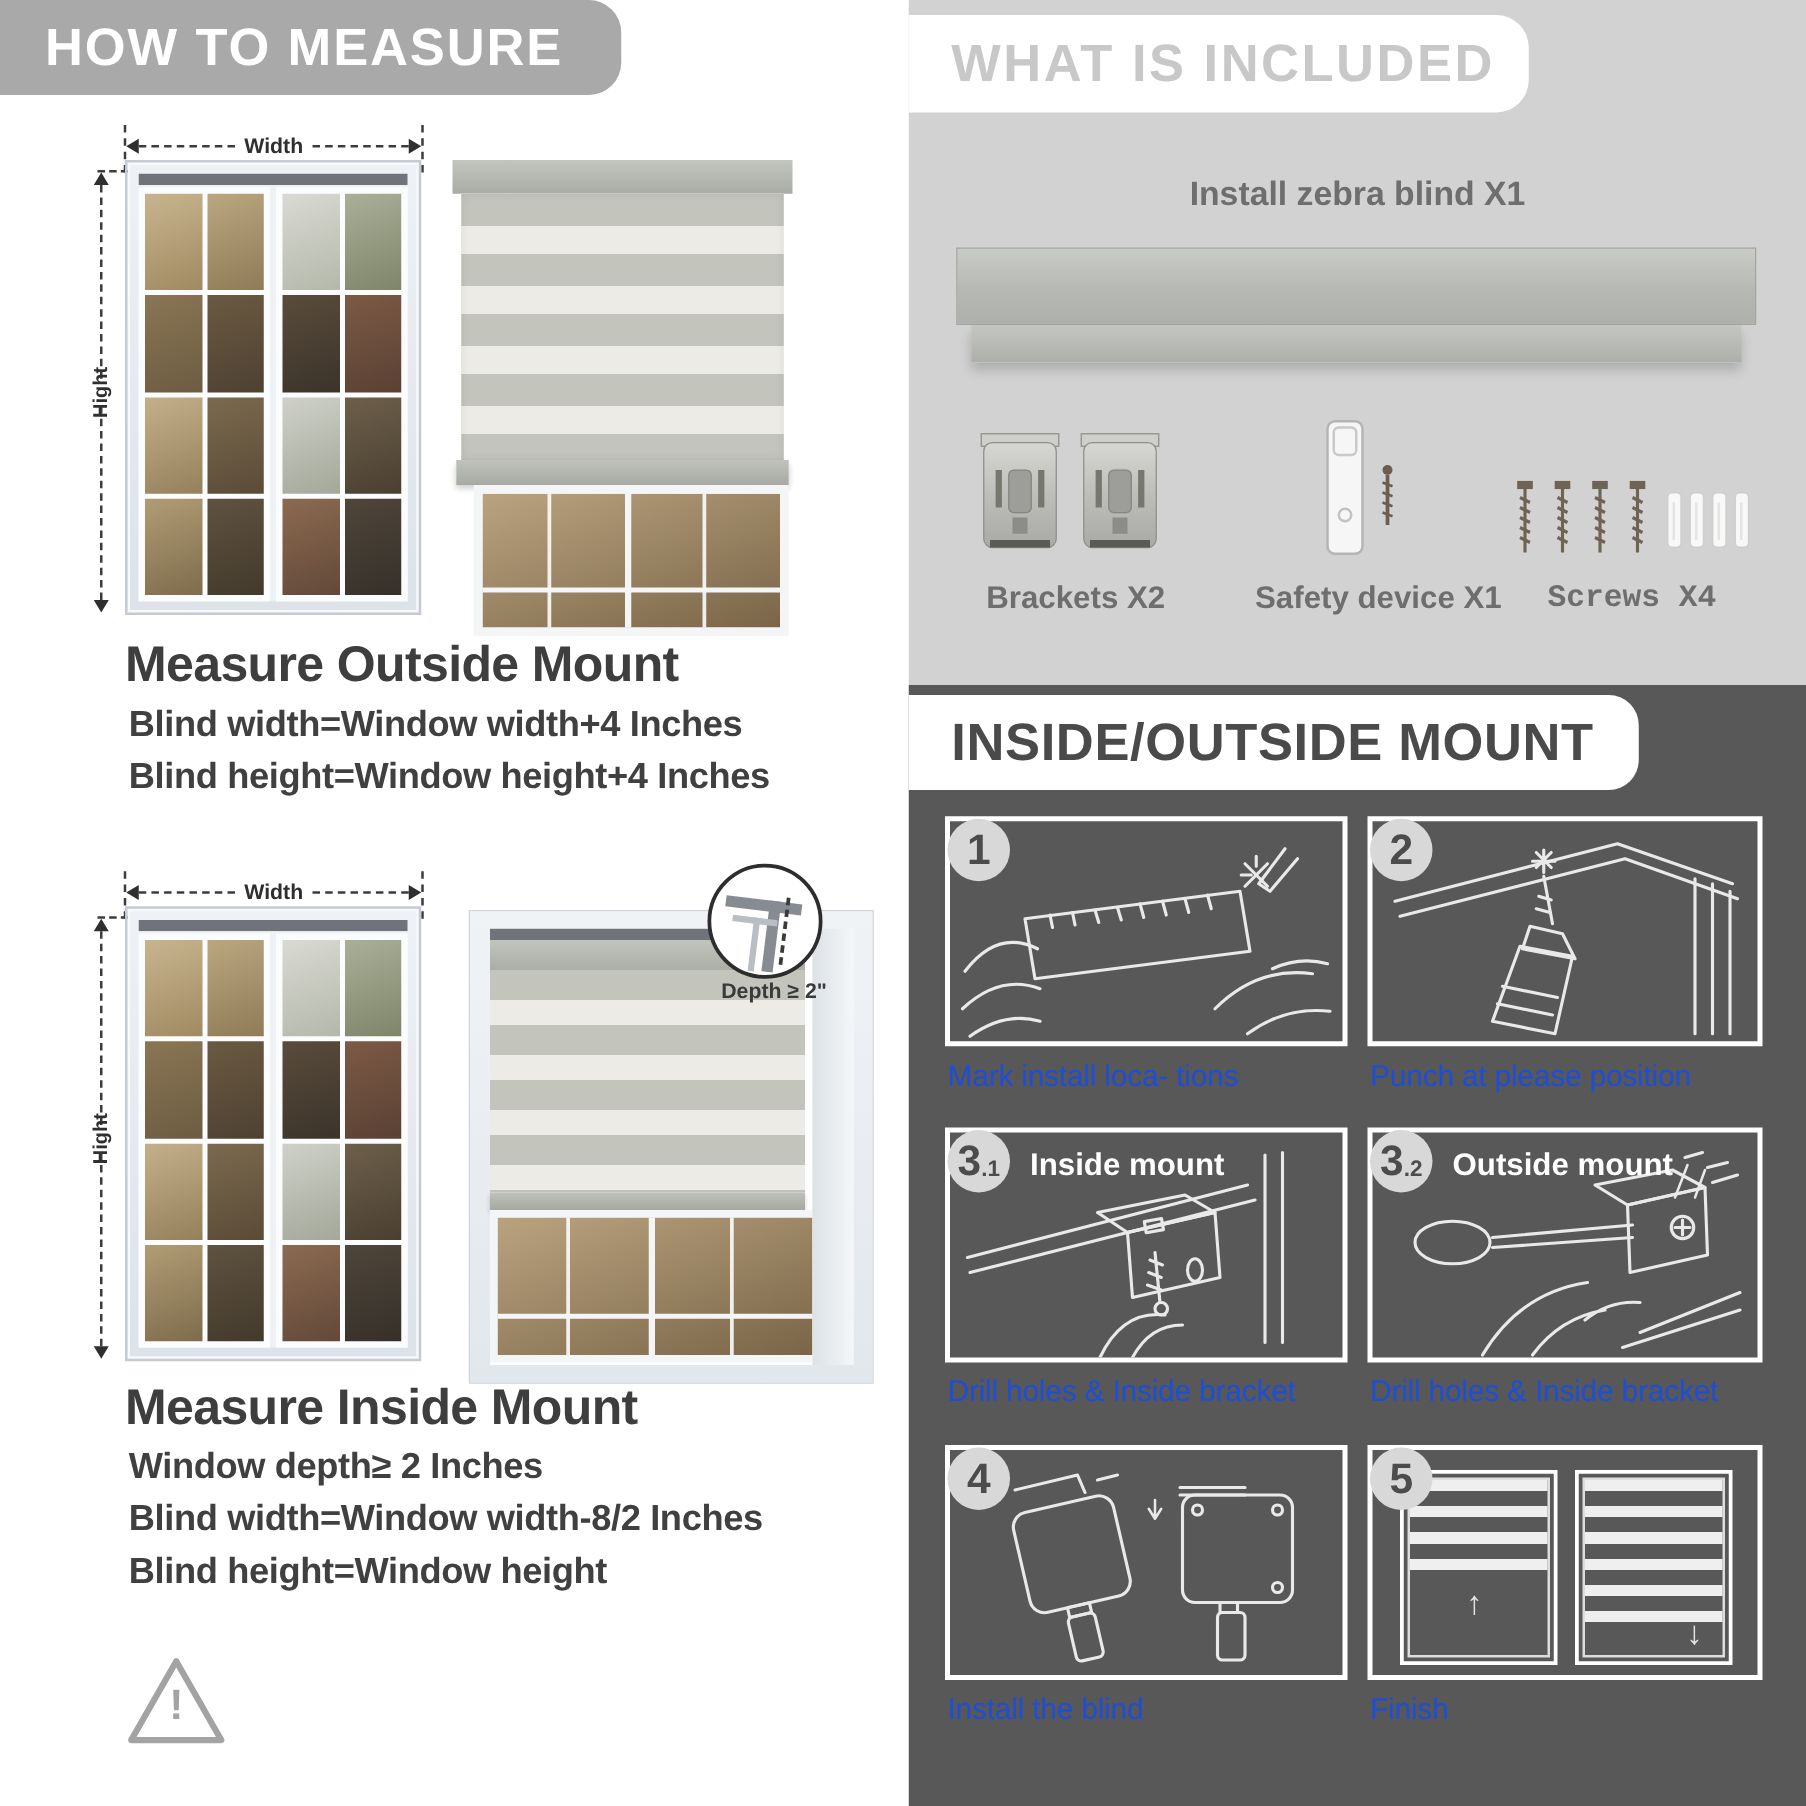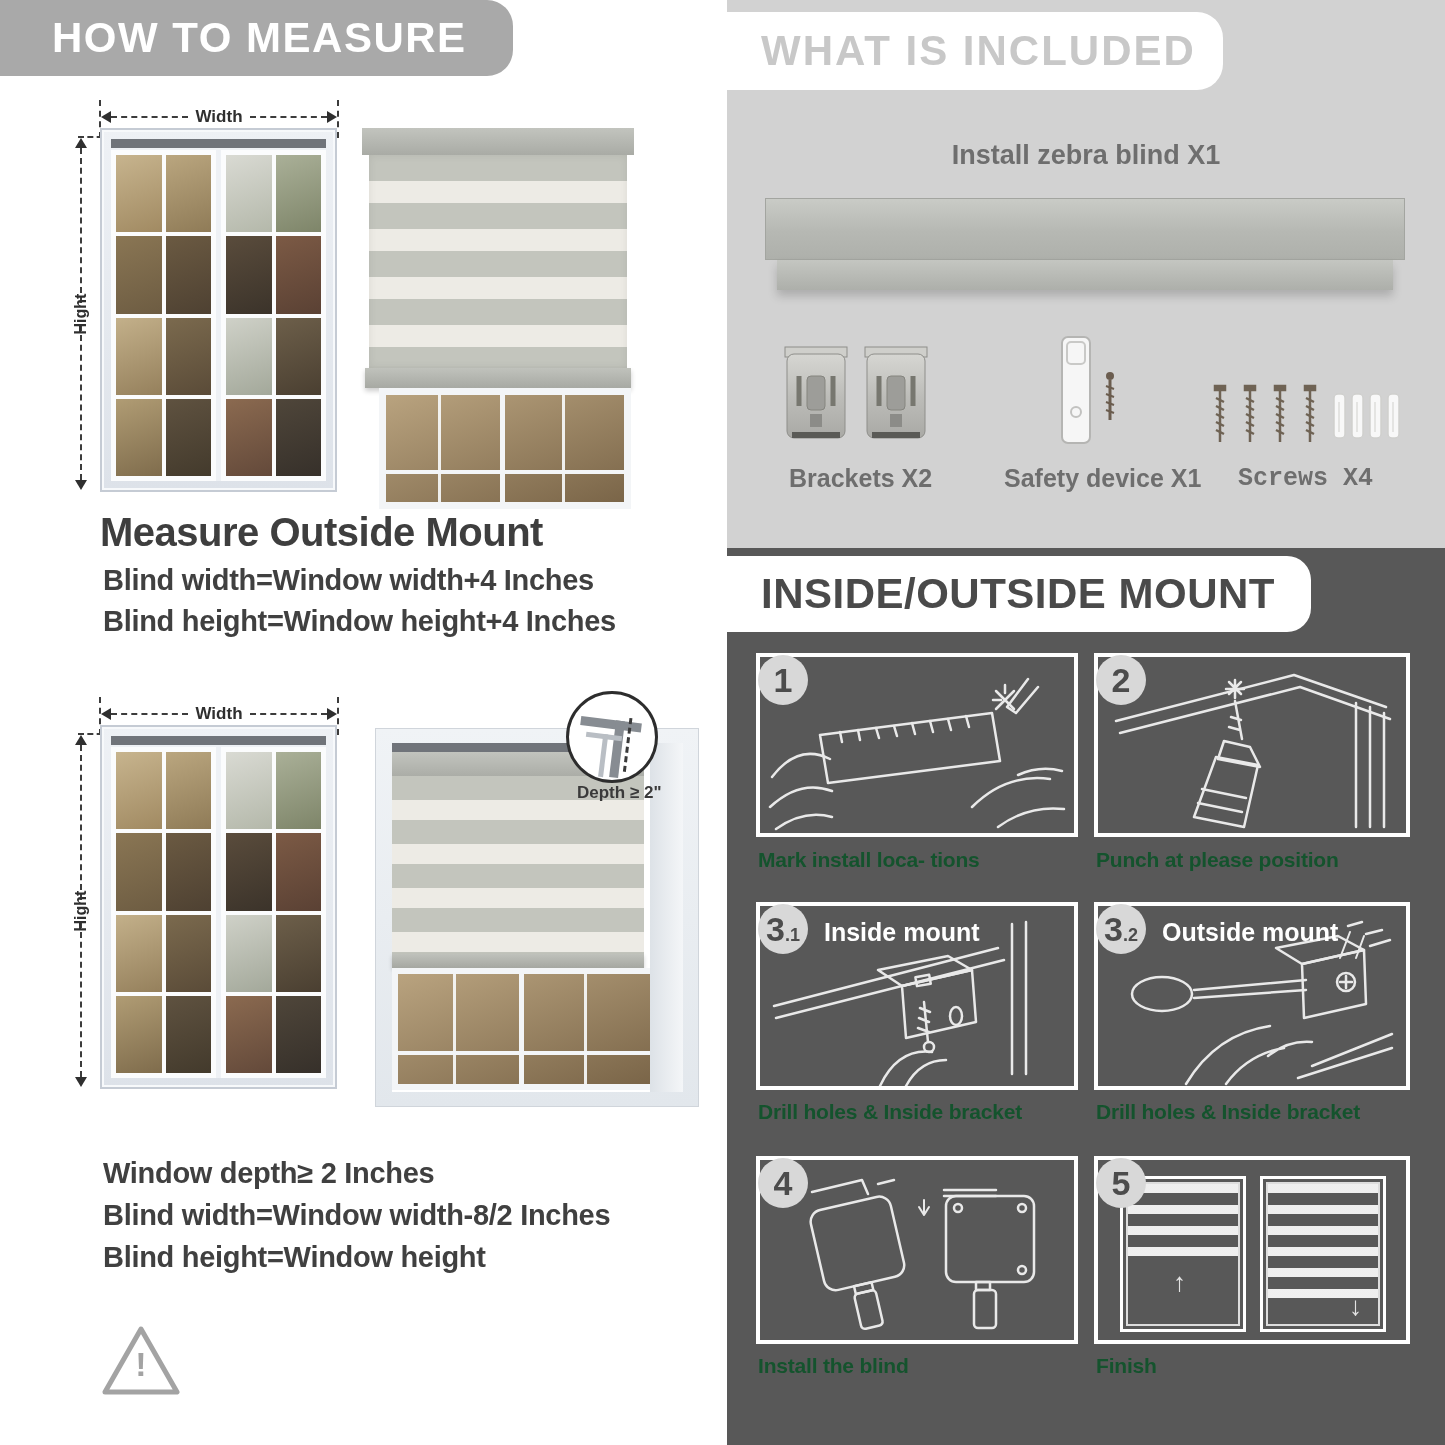--- a/index.html
+++ b/index.html
@@ -3,21 +3,21 @@
 <meta charset="utf-8">
 <style>
   html,body{margin:0;padding:0;background:#fff;}
   .canvas{position:relative;width:1445px;height:1445px;background:#fff;overflow:hidden;
           font-family:"Liberation Sans",sans-serif;-webkit-font-smoothing:antialiased;}
   .abs{position:absolute;}
   .nowrap{white-space:nowrap;}
 
   
   .hdr-left{left:0;top:12;width:461px;height:76px;background:#a9a9a9;border-radius:0 26px 26px 0;
-            color:#fff;font-size:42px;font-weight:bold;letter-spacing:1.5px;line-height:76px;padding-left:52px;}
+            color:#fff;font-size:42px;font-weight:bold;letter-spacing:1.5px;line-height:76px;padding-left:36px;}
 
   .sec-title{font-size:40px;font-weight:bold;color:#3e3e3e;letter-spacing:-0.5px;}
   .sec-line{font-size:29px;font-weight:bold;color:#404040;letter-spacing:-0.3px;}
 
   .t-out{left:100px;top:510px;} .l-out1{left:103px;top:564px;} .l-out2{left:103px;top:605px;}
   .t-in{left:100px;top:1104px;} .l-in1{left:103px;top:1157px;} .l-in2{left:103px;top:1199px;} .l-in3{left:103px;top:1241px;}
 
   
   .dimw{display:flex;align-items:center;height:22px;}
   .dimw-a{left:101px;top:106px;width:236px;} .dimw-b{left:101px;top:703px;width:236px;}
@@ -133,21 +133,21 @@
   .sf-1{left:756px;top:653px;width:322px;height:184px;}
   .sf-2{left:1094px;top:653px;width:316px;height:184px;}
   .sf-31{left:756px;top:902px;width:322px;height:188px;}
   .sf-32{left:1094px;top:902px;width:316px;height:188px;}
   .sf-4{left:756px;top:1156px;width:322px;height:188px;}
   .sf-5{left:1094px;top:1156px;width:316px;height:188px;}
   .badge{position:absolute;left:-2px;top:-2px;width:50px;height:50px;border-radius:50%;background:#d8d8d8;
          color:#4c4c4c;font-size:34px;font-weight:bold;display:flex;align-items:center;justify-content:center;}
   .badge .sub{font-size:18px;margin-top:12px;}
   .step-title{position:absolute;left:64px;top:12px;font-size:25px;font-weight:bold;color:#fff;}
-  .caption{position:absolute;font-size:21px;font-weight:bold;color:#14532d;letter-spacing:-0.2px;}
+  .caption{position:absolute;font-size:24px;font-weight:normal;color:#1d4ed8;letter-spacing:-0.2px;}
   .cap-1{left:758px;top:848px;} .cap-2{left:1096px;top:848px;}
   .cap-31{left:758px;top:1100px;} .cap-32{left:1096px;top:1100px;}
   .cap-4{left:758px;top:1354px;} .cap-5{left:1096px;top:1354px;}
   .illo{position:absolute;inset:0;width:100%;height:100%;}
   .illo *{vector-effect:non-scaling-stroke;}
 
   
   .mini{position:absolute;top:16px;width:120px;height:150px;border:3px solid #fff;}
   .mb1{left:22px;} .mb2{left:162px;}
   .mini .inner{position:absolute;inset:3px;border:2px solid rgba(255,255,255,.8);}
@@ -279,20 +279,21 @@
     <div class="dc-rot">
       <div class="h1"></div>
         <div class="v1"></div>
       <div class="h2"></div>
         <div class="v2"></div>
       <div class="dc-dash"></div>
     </div>
   </div>
   <div class="abs depth-label nowrap">Depth ≥ 2"</div>
 
+  <div class="abs sec-title t-in nowrap">Measure Inside Mount</div>
   <div class="abs sec-line l-in1 nowrap">Window depth≥ 2 Inches</div>
   <div class="abs sec-line l-in2 nowrap">Blind width=Window width-8/2 Inches</div>
   <div class="abs sec-line l-in3 nowrap">Blind height=Window height</div>
 
   <svg class="abs warn-tri" viewBox="0 0 82 78">
     <path d="M41 7 L77 70 L5 70 Z" fill="none" stroke="#a3a3a3" stroke-width="5" stroke-linejoin="round"></path>
   </svg>
   <div class="abs warn-exc">!</div>
 
   <div class="abs panel-light"></div>

